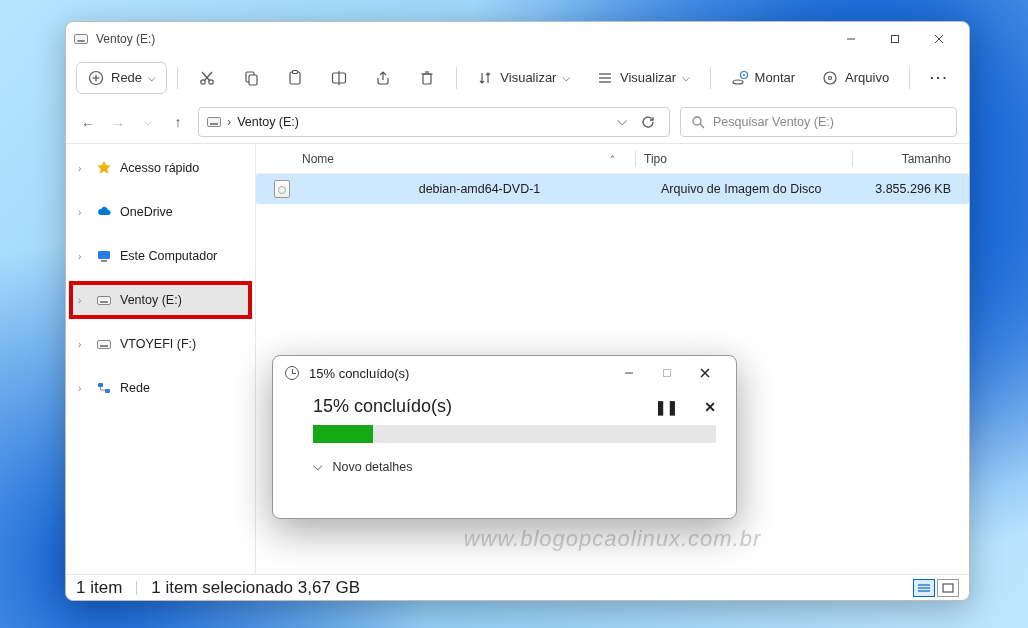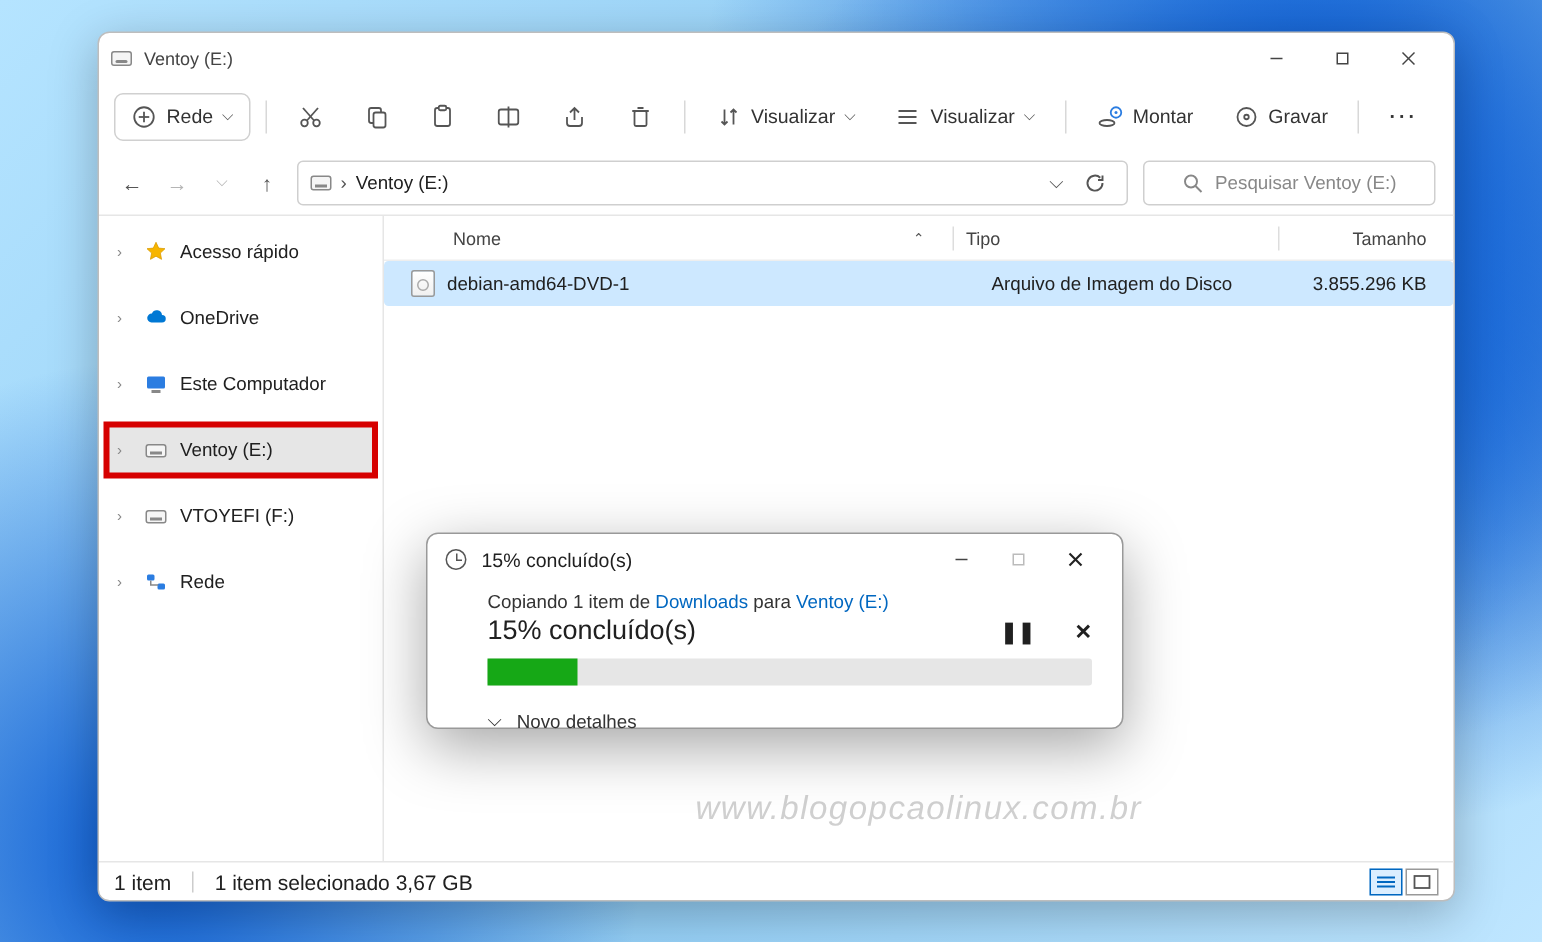--- a/index.html
+++ b/index.html
@@ -72,22 +72,22 @@
     flex:1; height:30px; border:1px solid #cfcfcf; border-radius:4px;
     display:flex; align-items:center; padding:0 8px; gap:6px; font-size:12.5px;
   }
   .bc-drive-ico{width:14px;height:10px;border:1px solid #888;border-radius:2px;position:relative;background:#f5f5f5;}
   .bc-drive-ico::after{content:"";position:absolute;left:2px;right:2px;bottom:1px;height:2px;background:#888;}
   .bc-chev{color:#555;}
   .bc-spacer{flex:1;}
   .bc-end{display:flex;gap:14px;align-items:center;padding-right:6px;}
   .refresh-ico,.search-ico,.bc-down{color:#555;}
   .searchbox{
-    width:195px;height:30px;border:1px solid #cfcfcf;border-radius:4px;
-    display:flex;align-items:center;gap:8px;padding:0 10px;color:#888;font-size:12.5px;justify-content:center;
+    width:277px;height:30px;border:1px solid #cfcfcf;border-radius:4px;
+    display:flex;align-items:center;gap:8px;padding:0 10px;color:#888;font-size:12.5px;
   }
 
   
   .body{flex:1;display:flex;min-height:0;}
   .sidebar{
     width:190px; border-right:1px solid #e6e6e6; padding:8px 0;
     display:flex;flex-direction:column;gap:2px;
   }
   .side-item{
     display:flex;align-items:center;gap:8px;
@@ -115,42 +115,42 @@
   .col-size{width:90px;text-align:right;}
   .col-div{width:1px;height:16px;background:#ddd;margin:0 8px;}
 
   .file-row{
     height:30px;display:flex;align-items:center;padding:0 18px;
     font-size:12.5px;border-radius:3px;
   }
   .file-row.sel{background:#cde8ff;}
   .file-ico{width:16px;height:18px;margin-right:8px;border:1px solid #999;border-radius:2px;background:linear-gradient(#fff,#f0f0f0);position:relative;}
   .file-ico::after{content:"";position:absolute;left:3px;right:3px;top:5px;height:6px;border:1px solid #aaa;border-radius:50%;}
-  .file-name{flex:1;}
+  .file-name{flex:1;text-align:center;}
   .file-type{width:200px;}
   .file-size{width:90px;text-align:right;}
 
   .watermark{
     position:absolute;bottom:22px;left:50%;transform:translateX(-50%);
     color:#d0d0d0;font-size:22px;font-style:italic;letter-spacing:1px;pointer-events:none;
   }
 
   
   .status{
     height:26px;border-top:1px solid #e6e6e6;display:flex;align-items:center;
-    padding:0 10px;font-size:14px;gap:14px;
+    padding:0 10px;font-size:17px;gap:14px;
   }
   .status .spacer{flex:1;}
   .viewtoggle{display:flex;gap:2px;}
   .vt{width:22px;height:18px;border:1px solid #999;display:flex;align-items:center;justify-content:center;font-size:11px;}
   .vt.active{border-color:#0067c0;background:#dbeeff;}
 
   
   .dialog{
-    position:absolute;left:284px;top:355px;width:465px;height:131px;
+    position:absolute;left:272px;top:355px;width:465px;height:164px;
     background:#fff;border:1px solid #999;border-radius:8px;
     box-shadow:0 12px 40px rgba(0,0,0,.35);
     padding:0;
   }
   .dlg-title{
     height:34px;display:flex;align-items:center;padding:0 12px;gap:10px;font-size:13px;
   }
   .dlg-title .clock{width:14px;height:14px;border:1.5px solid #555;border-radius:50%;position:relative;}
   .dlg-title .clock::after{content:"";position:absolute;left:50%;top:2px;width:1px;height:5px;background:#555;}
   .dlg-title .clock::before{content:"";position:absolute;left:50%;top:6px;width:4px;height:1px;background:#555;}
@@ -292,21 +292,21 @@
         </span>
       <span>Montar</span>
     </div>
     <div class="tb-btn">
       <span class="tb-ico">
           <svg width="18" height="18" viewBox="0 0 18 18">
             <circle cx="9" cy="9" r="6" fill="none" stroke="#555" stroke-width="1.2"></circle>
             <circle cx="9" cy="9" r="1.5" fill="none" stroke="#555" stroke-width="1.2"></circle>
           </svg>
         </span>
-      <span>Gravar</span>
+      <span>Arquivo</span>
     </div>
     <span class="tb-sep"></span>
     <div class="tb-btn">
       <span class="dots">···</span>
     </div>
   </div>
 
   <div class="navrow">
     <div class="nav-arrow">←</div>
     <div class="nav-arrow dis">→</div>
@@ -465,23 +465,20 @@
       </div>
       <div class="dlg-winbtn">
         <svg viewBox="0 0 10 10" width="10" height="10">
             <line x1="1" y1="1" x2="9" y2="9" stroke="#222" stroke-width="1.4"></line>
             <line x1="9" y1="1" x2="1" y2="9" stroke="#222" stroke-width="1.4"></line>
           </svg>
       </div>
     </div>
   </div>
   <div class="dlg-body">
-    <div class="dlg-copyline">
-      <span>Copiando 1 item de </span><span class="dlg-link">Downloads</span><span> para </span><span class="dlg-link">Ventoy (E:)</span>
-    </div>
     <div class="dlg-percent">
       <span>15% concluído(s)</span>
       <span class="controls">
         <span style="font-weight:bold;">❚❚</span>
         <span style="font-weight:bold;">✕</span>
       </span>
     </div>
     <div class="dlg-bar">
       <div class="dlg-bar-fill" style="width: 15%;"></div>
     </div>

